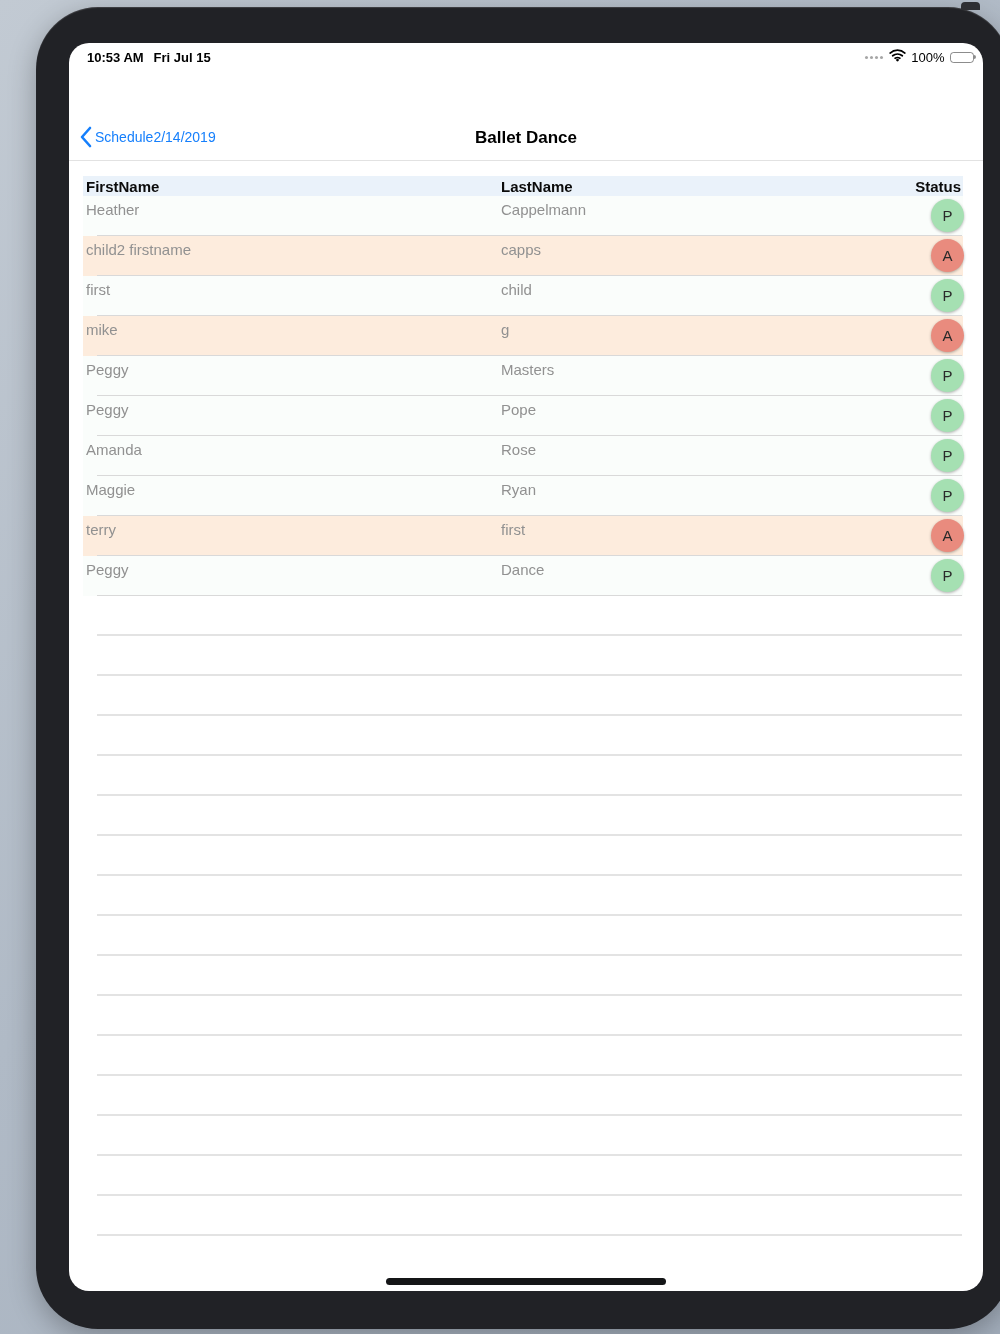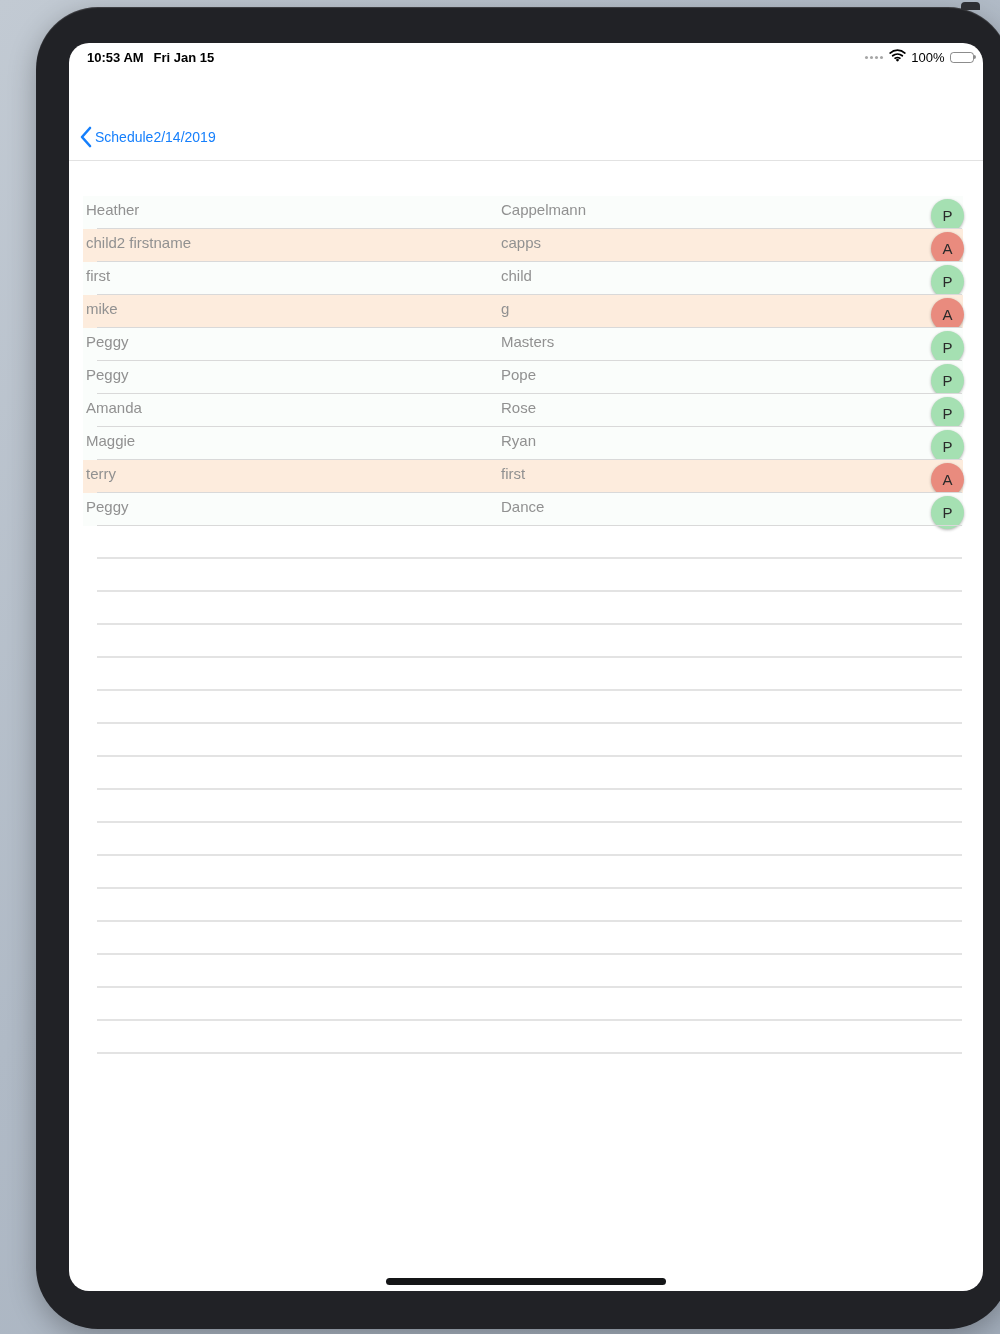--- a/index.html
+++ b/index.html
@@ -40,21 +40,21 @@
   .back{position:absolute;left:10px;top:7px;display:flex;align-items:center;gap:3px;color:var(--link-blue);font-size:14px;cursor:pointer;}
   .back svg{display:block;}
   .nav-title{position:absolute;left:0;right:0;top:9px;text-align:center;font-size:17px;font-weight:700;color:#000;}
   
   .thead{position:absolute;top:133px;left:14px;width:880px;height:20px;background:var(--header-bg);}
   .th{position:absolute;top:2px;font-size:15px;font-weight:700;color:#0b0b0b;}
   .th.c1{left:3px;}
   .th.c2{left:418px;}
   .th.c3{right:2px;}
   .tbody{position:absolute;top:153px;left:0;right:0;}
-  .row{height:33px;position:relative;}
+  .row{height:40px;position:relative;}
   .row::before{content:'';position:absolute;left:14px;right:20px;top:0;bottom:0;background:transparent;}
   .row.present::before{background:var(--present-row-bg);}
   .row.absent::before{background:var(--absent-row-bg);}
   .row::after{content:'';position:absolute;left:28px;right:21px;bottom:0;height:1px;background:#d9d9d9;}
   .row.empty::after{height:2px;background:#e3e3e3;}
   .cell{position:absolute;top:5px;font-size:15px;color:#919191;}
   .cell.first{left:17px;}
   .cell.last{left:432px;}
   .status-chip{
     position:absolute;right:19px;top:3px;width:33px;height:33px;border-radius:50%;
@@ -73,21 +73,21 @@
 <div class="device">
   <span class="top-btn"></span>
   <span class="side-btn v1"></span>
   <span class="side-btn v2"></span>
 
   <div class="screen">
 
     <div class="statusbar">
       <div class="sb-left">
         <span>10:53 AM</span>
-        <span>Fri Jan 15</span>
+        <span>Fri Jul 15</span>
       </div>
       <div class="sb-right">
         <span class="cell-dots">
             <i></i>
             <i></i>
             <i></i>
             <i></i>
           </span>
         <span>
           <svg width="17" height="13" viewBox="0 0 20 14" fill="none">
@@ -107,22 +107,28 @@
 
     <div class="navbar">
       <div class="back">
         <span>
           <svg width="13" height="22" viewBox="0 0 13 22" fill="none">
             <path d="M11 2 L3 11 L11 20" stroke="#157ffc" stroke-width="2.6" stroke-linecap="round" stroke-linejoin="round"></path>
           </svg>
         </span>
         <span>Schedule2/14/2019</span>
       </div>
+      <div class="nav-title">Ballet Dance</div>
     </div>
 
+    <div class="thead">
+      <span class="th c1">FirstName</span>
+      <span class="th c2">LastName</span>
+      <span class="th c3">Status</span>
+    </div>
 
     <div class="tbody">
         <div class="row present">
     <span class="cell first">Heather</span>
     <span class="cell last">Cappelmann</span>
     <span class="status-chip">P</span>
   </div>
         <div class="row absent">
     <span class="cell first">child2 firstname</span>
     <span class="cell last">capps</span>

